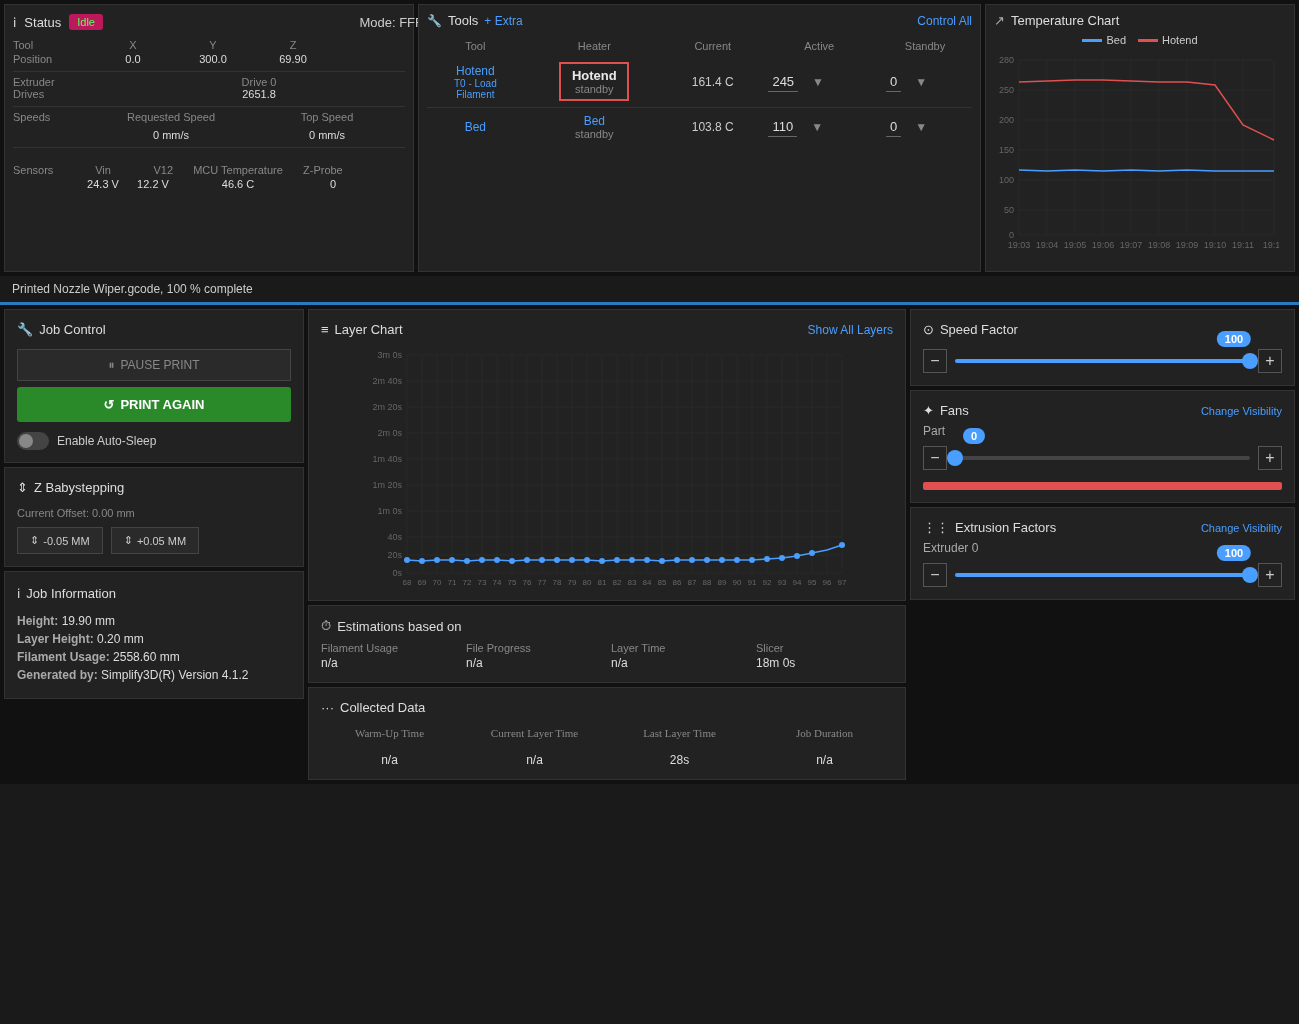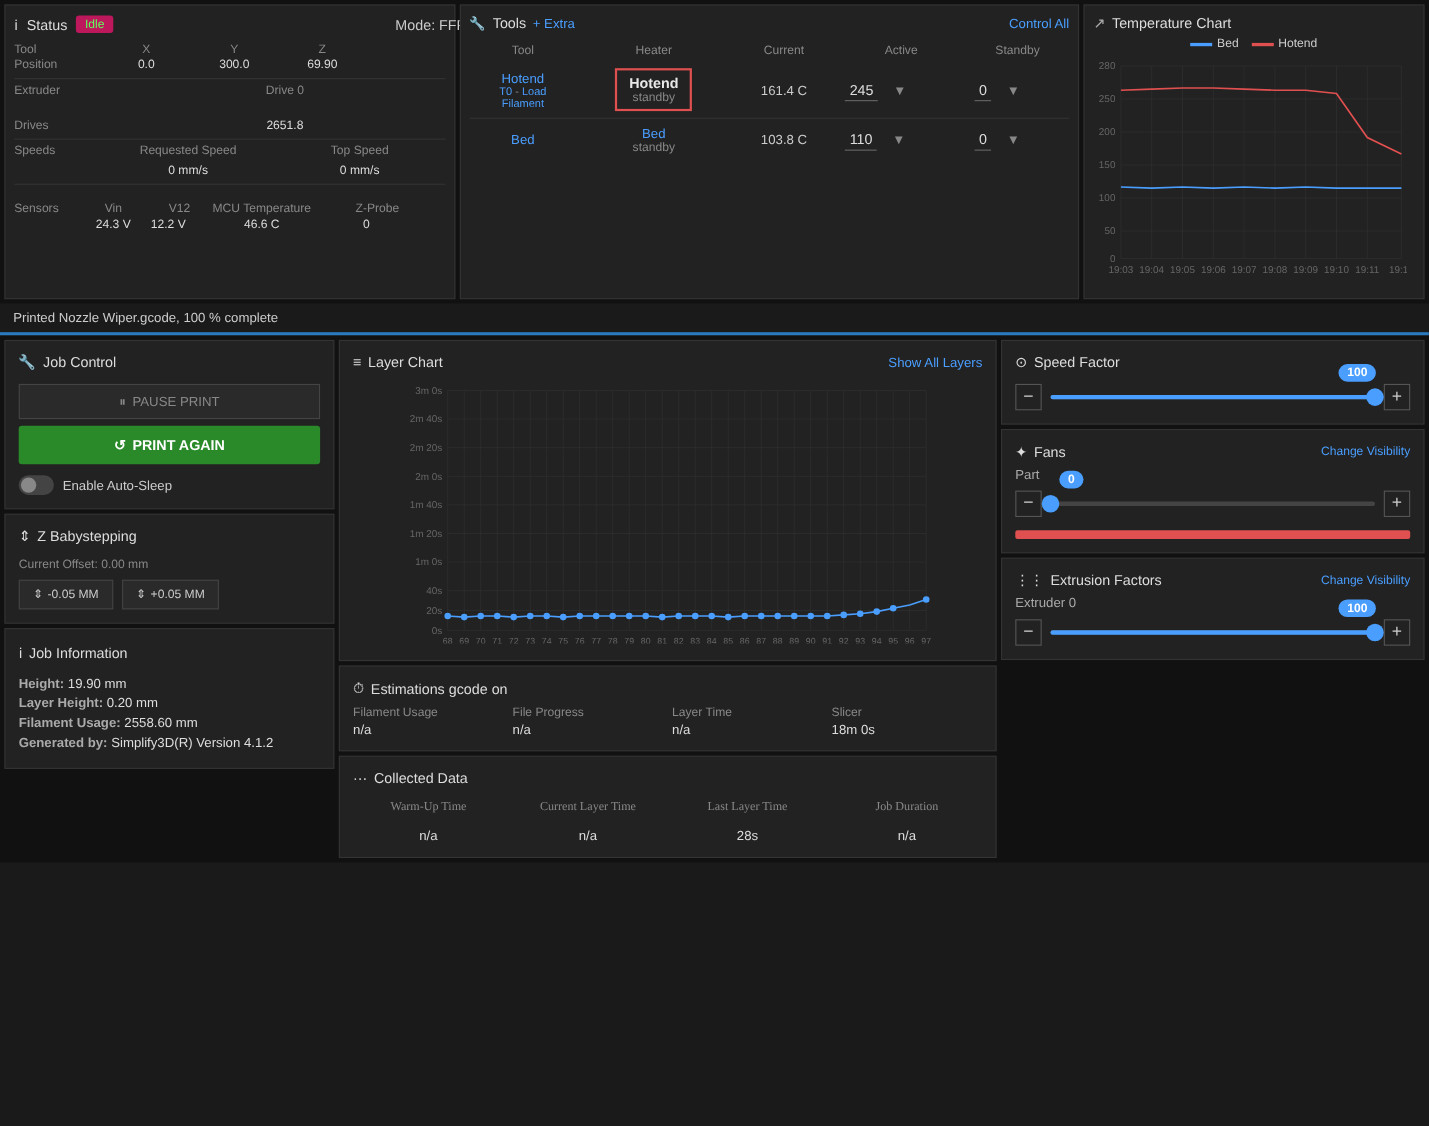--- a/index.html
+++ b/index.html
@@ -139,21 +139,21 @@
       <span style="color:#888;font-size:11px;text-align:center;">Z</span>
     </div>
     <div style="display:grid; grid-template-columns: 80px 80px 80px 80px; margin-bottom:6px;">
       <span style="color:#888;font-size:11px;">Position</span>
       <span style="color:#ddd;font-size:11px;text-align:center;">0.0</span>
       <span style="color:#ddd;font-size:11px;text-align:center;">300.0</span>
       <span style="color:#ddd;font-size:11px;text-align:center;">69.90</span>
     </div>
     <div class="separator"></div>
 
-    <div style="display:grid; grid-template-columns: 100px 1fr; margin-bottom:20px; align-items:center;">
+    <div style="display:grid; grid-template-columns: 100px 1fr; margin-bottom:0; align-items:center;">
       <span style="color:#888;font-size:11px;">Extruder</span>
       <span style="color:#888;font-size:11px;text-align:center;">Drive 0</span>
     </div>
     <div style="display:grid; grid-template-columns: 100px 1fr; margin-bottom:6px; align-items:center;">
       <span style="color:#888;font-size:11px;">Drives</span>
       <span style="color:#ddd;font-size:11px;text-align:center;">2651.8</span>
     </div>
     <div class="separator"></div>
 
     <div style="display:grid; grid-template-columns: 80px 1fr 1fr; margin-bottom:6px; align-items:center;">
@@ -166,21 +166,21 @@
       <span style="color:#ddd;font-size:11px;text-align:center;">0 mm/s</span>
       <span style="color:#ddd;font-size:11px;text-align:center;">0 mm/s</span>
     </div>
     <div class="separator"></div>
 
     <div style="display:grid; grid-template-columns: 60px 60px 40px 130px 60px; align-items:center; margin-bottom:2px;margin-top:16px;">
       <span style="color:#888;font-size:11px;">Sensors</span>
       <span style="color:#888;font-size:11px;text-align:center;">Vin</span>
       <span style="color:#888;font-size:11px;text-align:right;">V12</span>
       <span style="color:#888;font-size:11px;text-align:center;">MCU Temperature</span>
-      <span style="color:#888;font-size:11px;text-align:right;">Z-Probe</span>
+      <span style="color:#888;font-size:11px;text-align:left;">Z-Probe</span>
     </div>
     <div style="display:grid; grid-template-columns: 60px 60px 40px 130px 60px;">
       <span></span>
       <span style="color:#ddd;font-size:11px;text-align:center;">24.3 V</span>
       <span style="color:#ddd;font-size:11px;text-align:center;">12.2 V</span>
       <span style="color:#ddd;font-size:11px;text-align:center;">46.6 C</span>
       <span style="color:#ddd;font-size:11px;text-align:center;">0</span>
     </div>
   </div>
 
@@ -518,21 +518,21 @@
         <text x="435" y="240" fill="#666" font-size="8" text-anchor="middle">94</text>
         <text x="450" y="240" fill="#666" font-size="8" text-anchor="middle">95</text>
         <text x="465" y="240" fill="#666" font-size="8" text-anchor="middle">96</text>
         <text x="480" y="240" fill="#666" font-size="8" text-anchor="middle">97</text>
       </svg>
     </div>
 
     <div class="estimations-panel">
       <div class="section-title est-header">
         <span>⏱</span>
-        <span>Estimations gcode on</span>
+        <span>Estimations based on</span>
       </div>
       <div class="est-grid">
         <div class="est-item">
           <div class="est-label">Filament Usage</div>
           <div class="est-value">n/a</div>
         </div>
         <div class="est-item">
           <div class="est-label">File Progress</div>
           <div class="est-value">n/a</div>
         </div>

